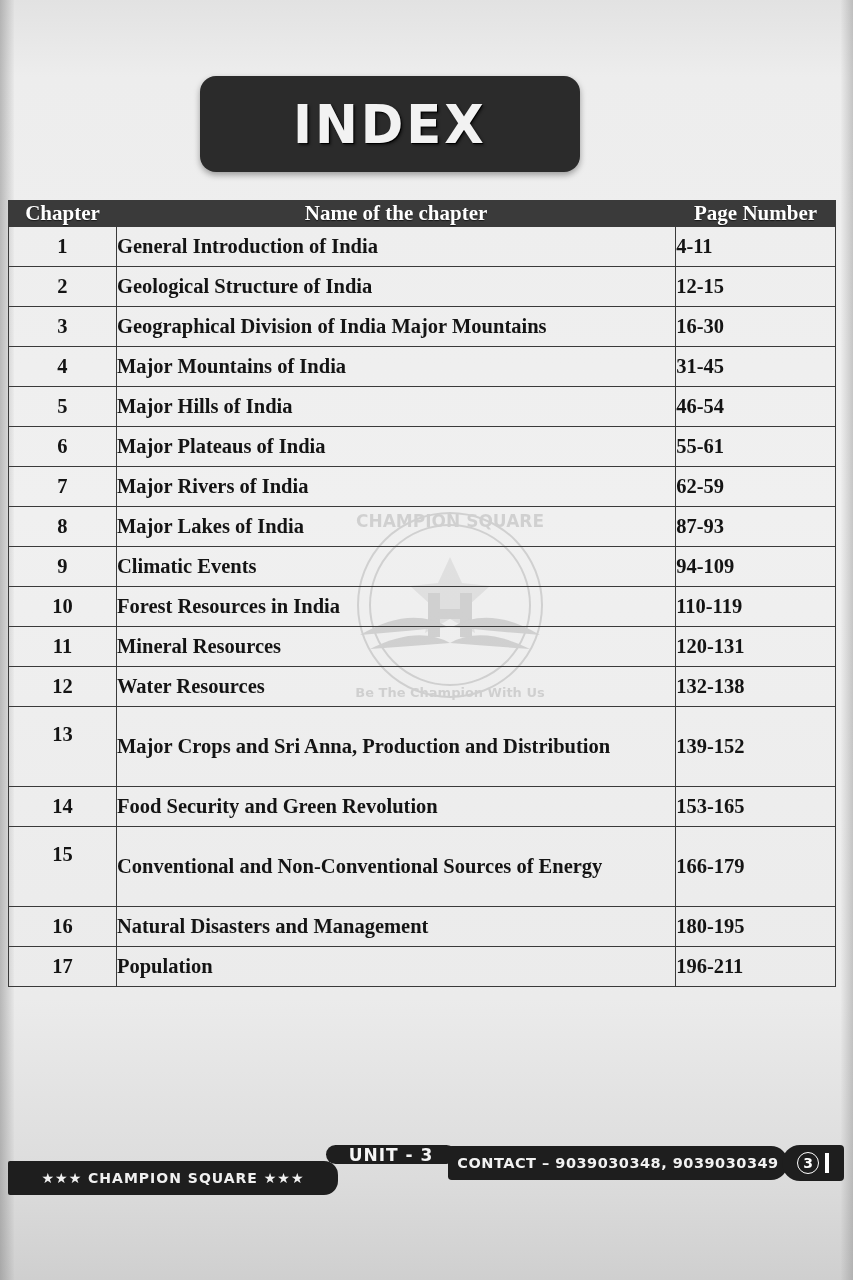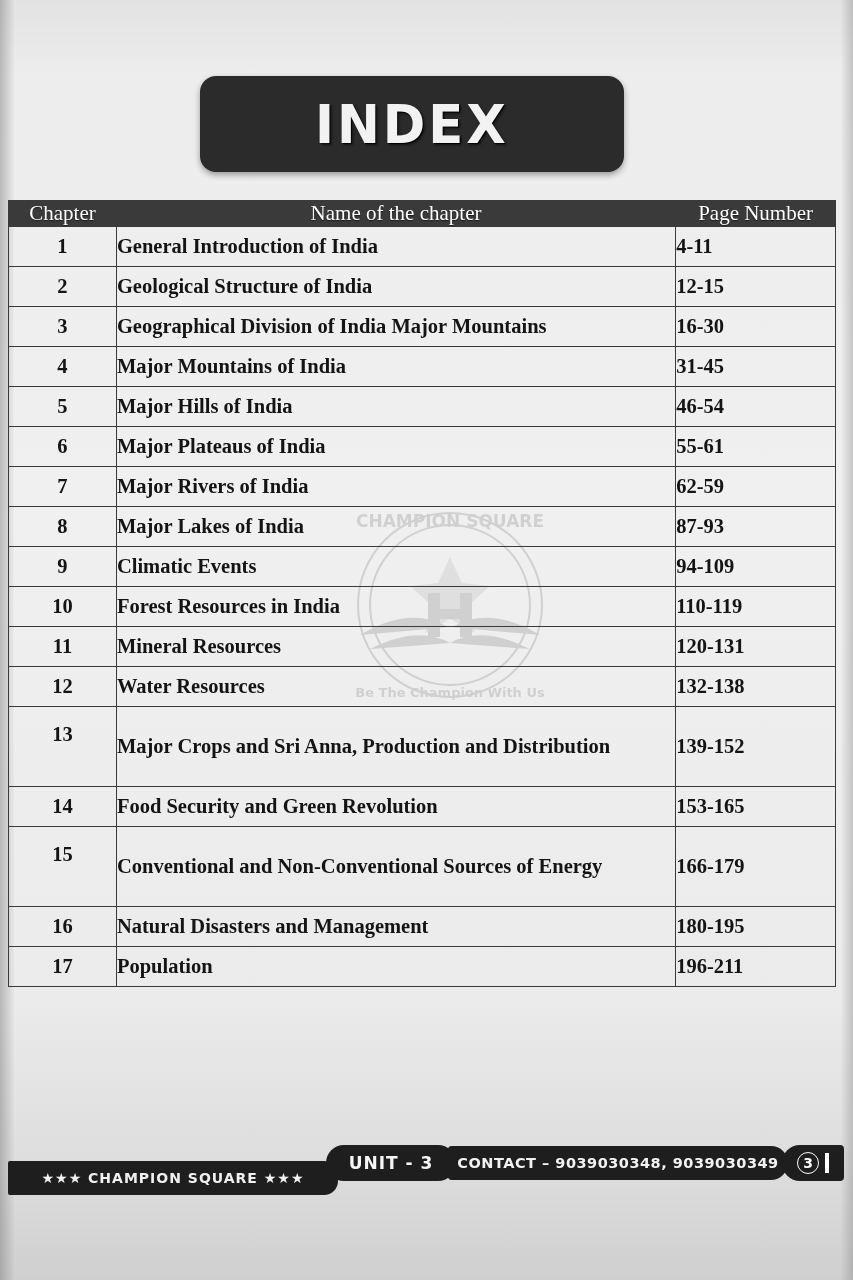--- a/index.html
+++ b/index.html
@@ -24,21 +24,21 @@
   #page:after {
     content:""; position:absolute; right:0; top:0; bottom:0; width:12px;
     background: linear-gradient(270deg, rgba(120,120,120,0.35), rgba(160,160,160,0.03));
     pointer-events:none;
   }
 
   
   .title-banner {
     position: absolute;
     left: 200px; top: 76px;
-    width: 424px; height: 96px;
+    width: 380px; height: 96px;
     background: #2b2b2b;
     border-radius: 16px;
     box-shadow: 0 3px 6px rgba(0,0,0,0.35);
     display: flex; align-items: center; justify-content: center;
   }
   .title-banner .txt {
     color: #f2f2f2;
     font-family: "DejaVu Sans", sans-serif;
     font-weight: bold;
     font-size: 54px;
@@ -66,21 +66,21 @@
     border-collapse: collapse;
     z-index: 5;
   }
   .index-table th, .index-table td {
     border: 1px solid #3a3a3a;
     padding: 0;
   }
   .index-table thead th {
     background: #3a3a3a;
     color: #ffffff;
-    font-weight: normal;
+    font-weight: bold;
     font-size: 21px;
     height: 23px;
     font-family: "Liberation Serif", serif;
     text-shadow: 0 1px 1px rgba(0,0,0,0.6);
   }
   .col-ch { width: 108px; }
   .col-name { width: 560px; }
   .col-pg { width: 160px; }
 
   .index-table tbody td {
@@ -119,21 +119,21 @@
     width: 330px; height: 34px;
     background: #1e1e1e;
     border-radius: 2px 14px 14px 2px;
     display: flex; align-items: center; justify-content: center;
     color: #f0f0f0;
     font-family: "DejaVu Sans", sans-serif;
     font-weight: bold; font-size: 14px; letter-spacing: 1px;
   }
   .f-unit {
     position: absolute; left: 326px; top: -1px;
-    width: 130px; height: 36px;
+    width: 130px; height: 19px;
     background: #1e1e1e;
     border-radius: 18px;
     display: flex; align-items: center; justify-content: center;
     color: #f5f5f5;
     font-family: "DejaVu Sans", sans-serif;
     font-weight: bold; font-size: 17px; letter-spacing: 1px;
   }
   .f-contact {
     position: absolute; left: 448px; top: 0;
     width: 340px; height: 34px;

